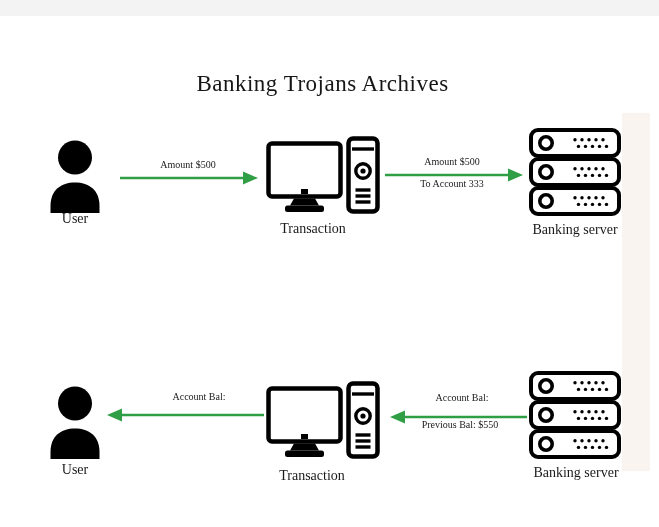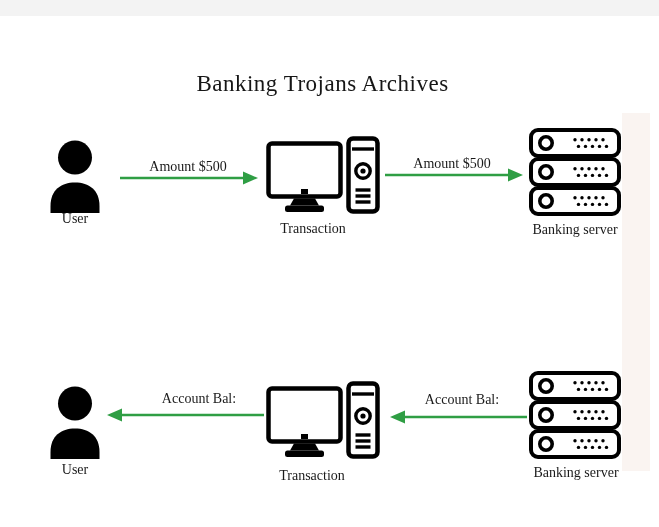--- a/index.html
+++ b/index.html
@@ -21,21 +21,21 @@
     font-size:23px;letter-spacing:.5px;color:#161616;
   }
   .icon{position:absolute;color:var(--icon-black);}
   .label{
     position:absolute;transform:translateX(-50%);white-space:nowrap;
     font-size:14px;color:#1a1a1a;
   }
   .arrow{position:absolute;color:var(--arrow-green);}
   .arrow-text{
     position:absolute;transform:translateX(-50%);white-space:nowrap;
-    font-size:14px;color:#1a1a1a;
+    font-size:10px;color:#1a1a1a;
   }
   .sr-defs{position:absolute;width:0;height:0;overflow:hidden;}
 </style>
 </head>
 <body>
 
 <svg class="sr-defs" xmlns="http://www.w3.org/2000/svg" aria-hidden="true">
   <defs>
     <symbol id="sym-user" viewBox="0 0 60 73">
       <circle cx="30" cy="17.5" r="17" fill="currentColor"></circle>
@@ -96,36 +96,38 @@
   <svg class="icon" style="left:266px;top:120px" width="114" height="78">
       <use href="#sym-computer"></use>
     </svg>
   <div class="label" style="left:313px;top:205px">Transaction</div>
 
   <div class="arrow-text" style="left:452px;top:140px">Amount $500</div>
   <svg class="arrow" style="left:385px;top:150px" width="138" height="18">
     <line x1="0" y1="9" x2="125" y2="9" stroke="currentColor" stroke-width="2.6"></line>
     <polygon points="123,2.5 138,9 123,15.5" fill="currentColor"></polygon>
   </svg>
+  <div class="arrow-text" style="left:452px;top:162px">To Account 333</div>
 
   <svg class="icon" style="left:529px;top:112px" width="92" height="90">
       <use href="#sym-server"></use>
     </svg>
   <div class="label" style="left:575px;top:206px">Banking server</div>
 
   <svg class="icon" style="left:529px;top:355px" width="92" height="90">
       <use href="#sym-server"></use>
     </svg>
   <div class="label" style="left:576px;top:449px">Banking server</div>
 
   <div class="arrow-text" style="left:462px;top:376px">Account Bal:</div>
   <svg class="arrow" style="left:390px;top:392px" width="137" height="18">
     <line x1="13" y1="9" x2="137" y2="9" stroke="currentColor" stroke-width="2.6"></line>
     <polygon points="15,2.5 0,9 15,15.5" fill="currentColor"></polygon>
   </svg>
+  <div class="arrow-text" style="left:460px;top:403px">Previous Bal: $550</div>
 
   <svg class="icon" style="left:266px;top:365px" width="114" height="78">
       <use href="#sym-computer"></use>
     </svg>
   <div class="label" style="left:312px;top:452px">Transaction</div>
 
   <div class="arrow-text" style="left:199px;top:375px">Account Bal:</div>
   <svg class="arrow" style="left:107px;top:390px" width="157" height="18">
     <line x1="13" y1="9" x2="157" y2="9" stroke="currentColor" stroke-width="2.6"></line>
     <polygon points="15,2.5 0,9 15,15.5" fill="currentColor"></polygon>

